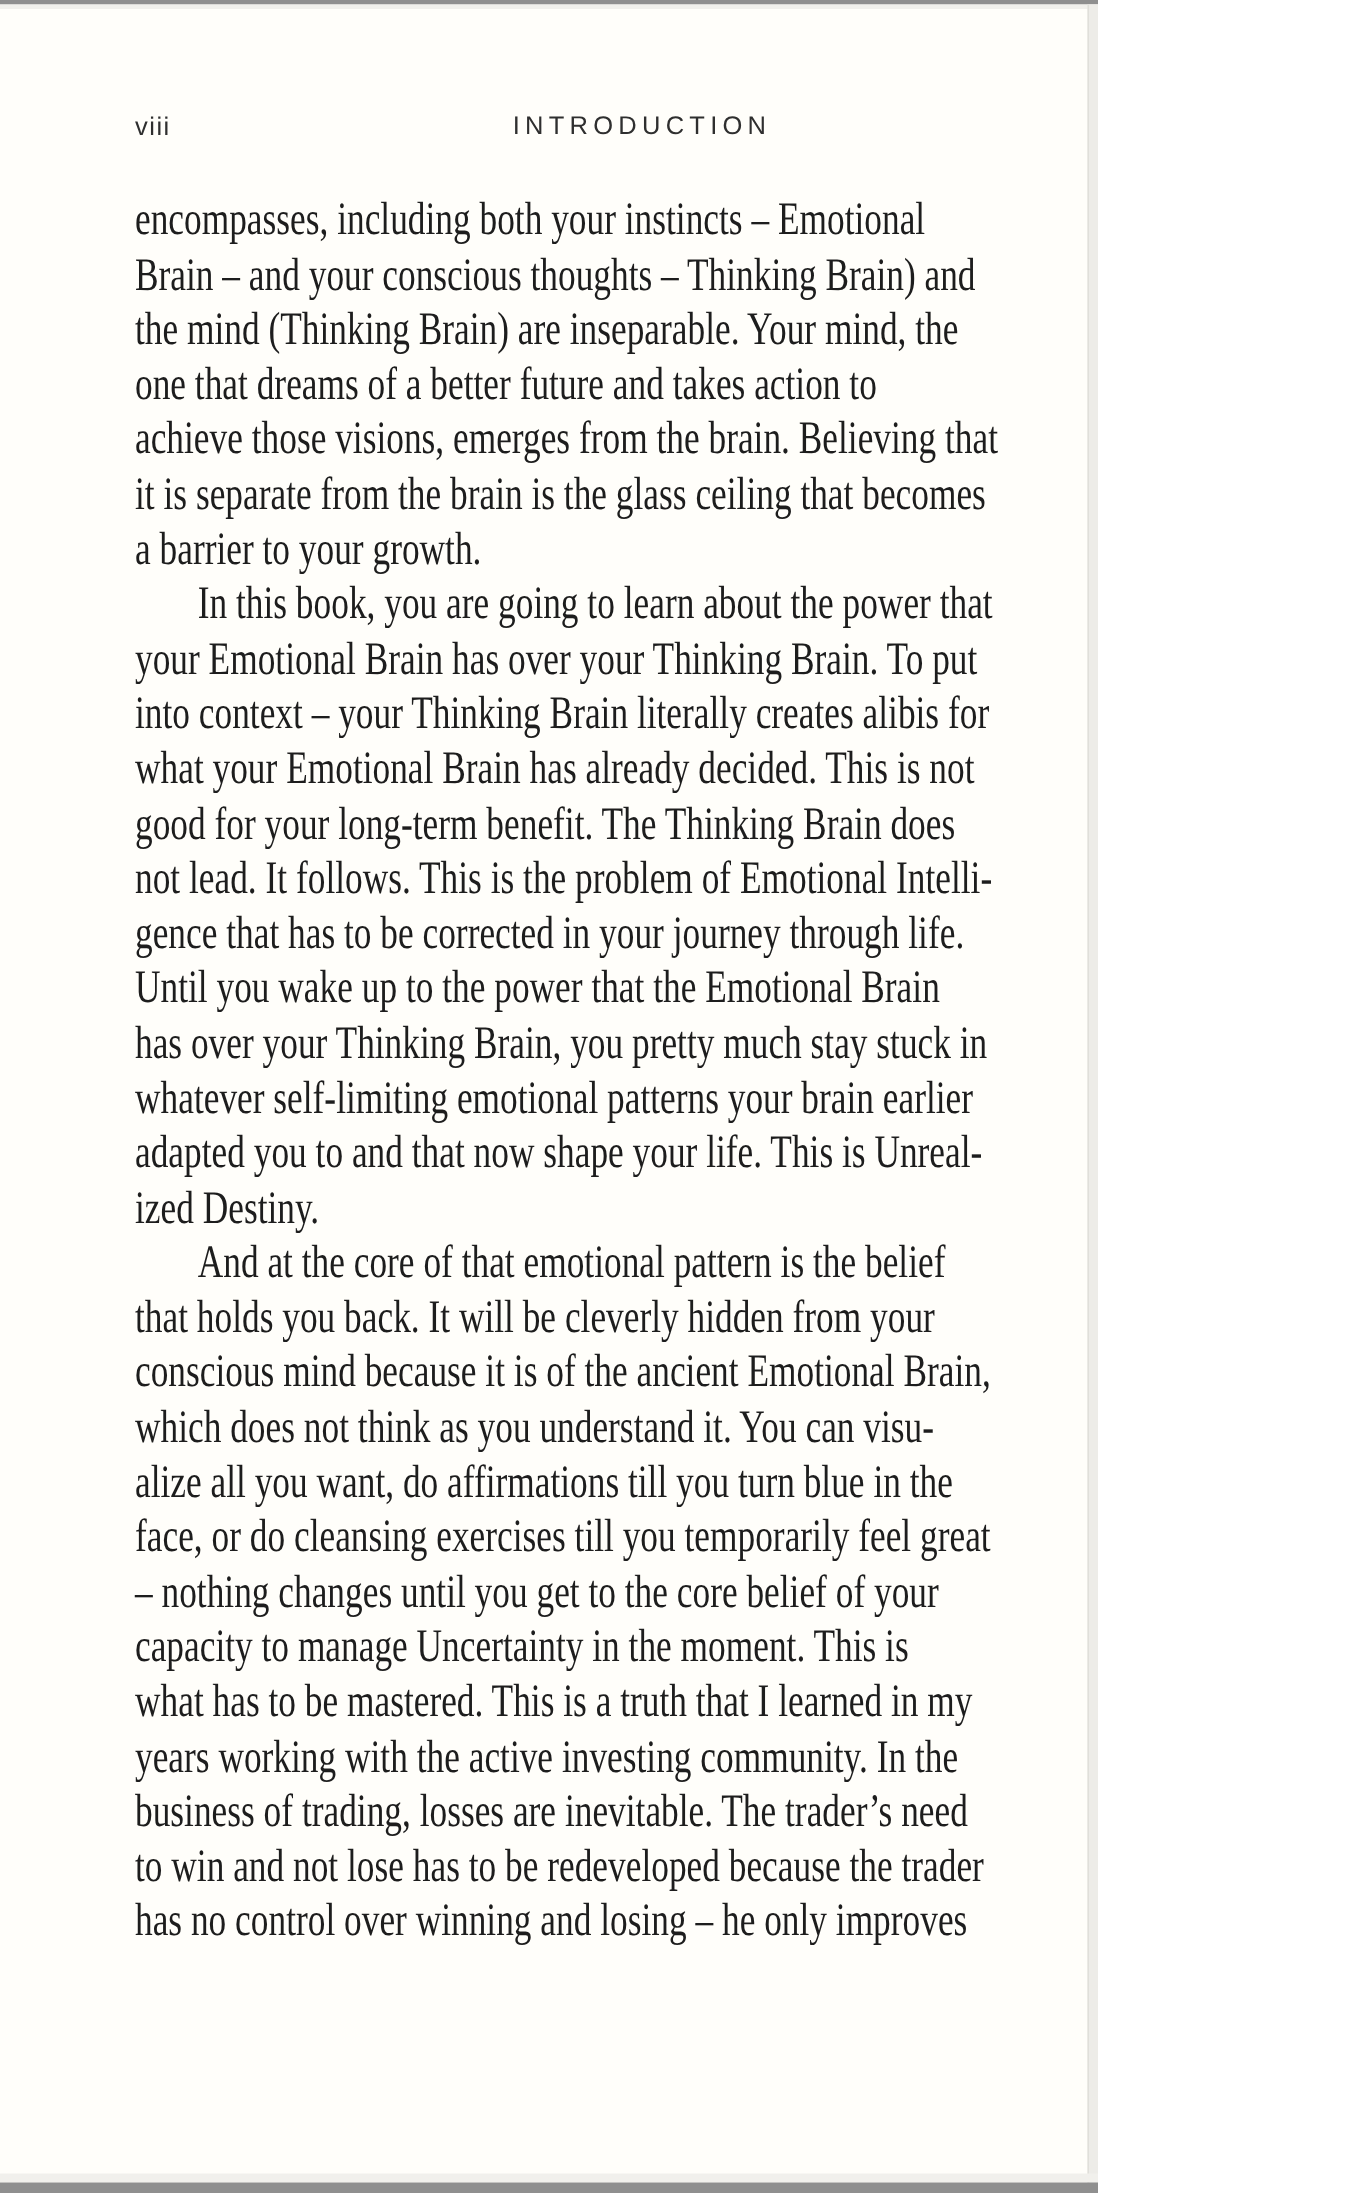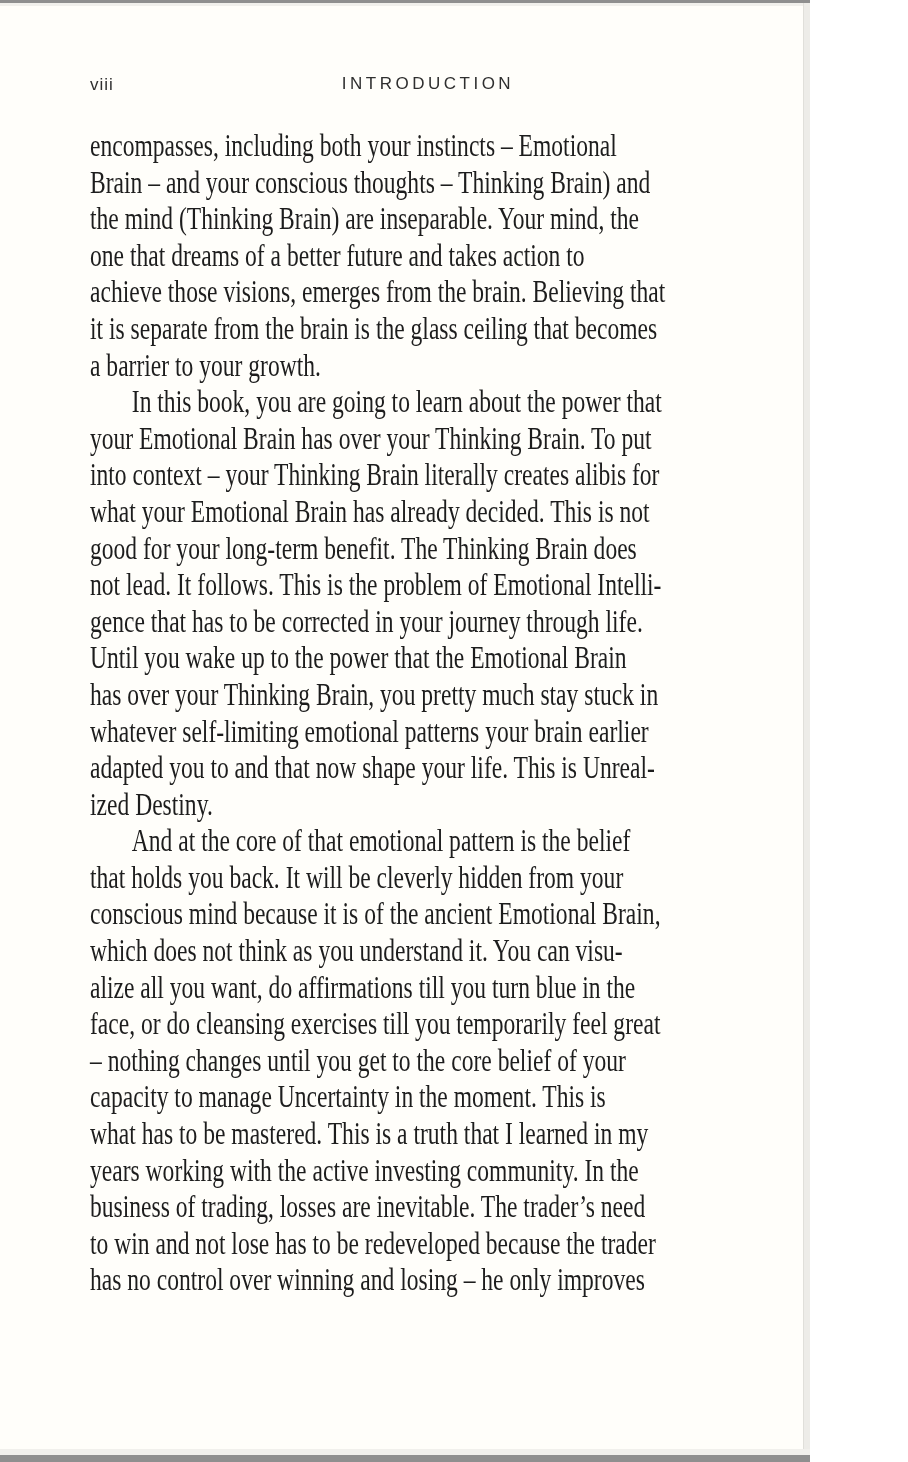--- a/index.html
+++ b/index.html
@@ -10,21 +10,21 @@
     --strip-line: #e0dfda;
     --text: #1d1d1d;
     --header-text: #2f2f2f;
   }
   * { margin: 0; padding: 0; box-sizing: border-box; }
   html, body { width: 908px; }
   body { font-family: "Liberation Serif", serif; }
 
   .screen {
     position: relative;
-    width: 810px;
+    width: 732px;
     height: 1462px;
     background: var(--page-bg);
     overflow: hidden;
   }
 
   
   .top-dark-bar   { position: absolute; left: 0; top: 0;    width: 908px; height: 3px; background: var(--frame-gray); }
   .top-light-band { position: absolute; left: 0; top: 3px;  width: 908px; height: 3px; background: var(--edge-light); }
   .right-strip    { position: absolute; right: 0; top: 3px; width: 7px; height: 1453px;
                     background: var(--right-strip); border-left: 1px solid var(--strip-line); }

